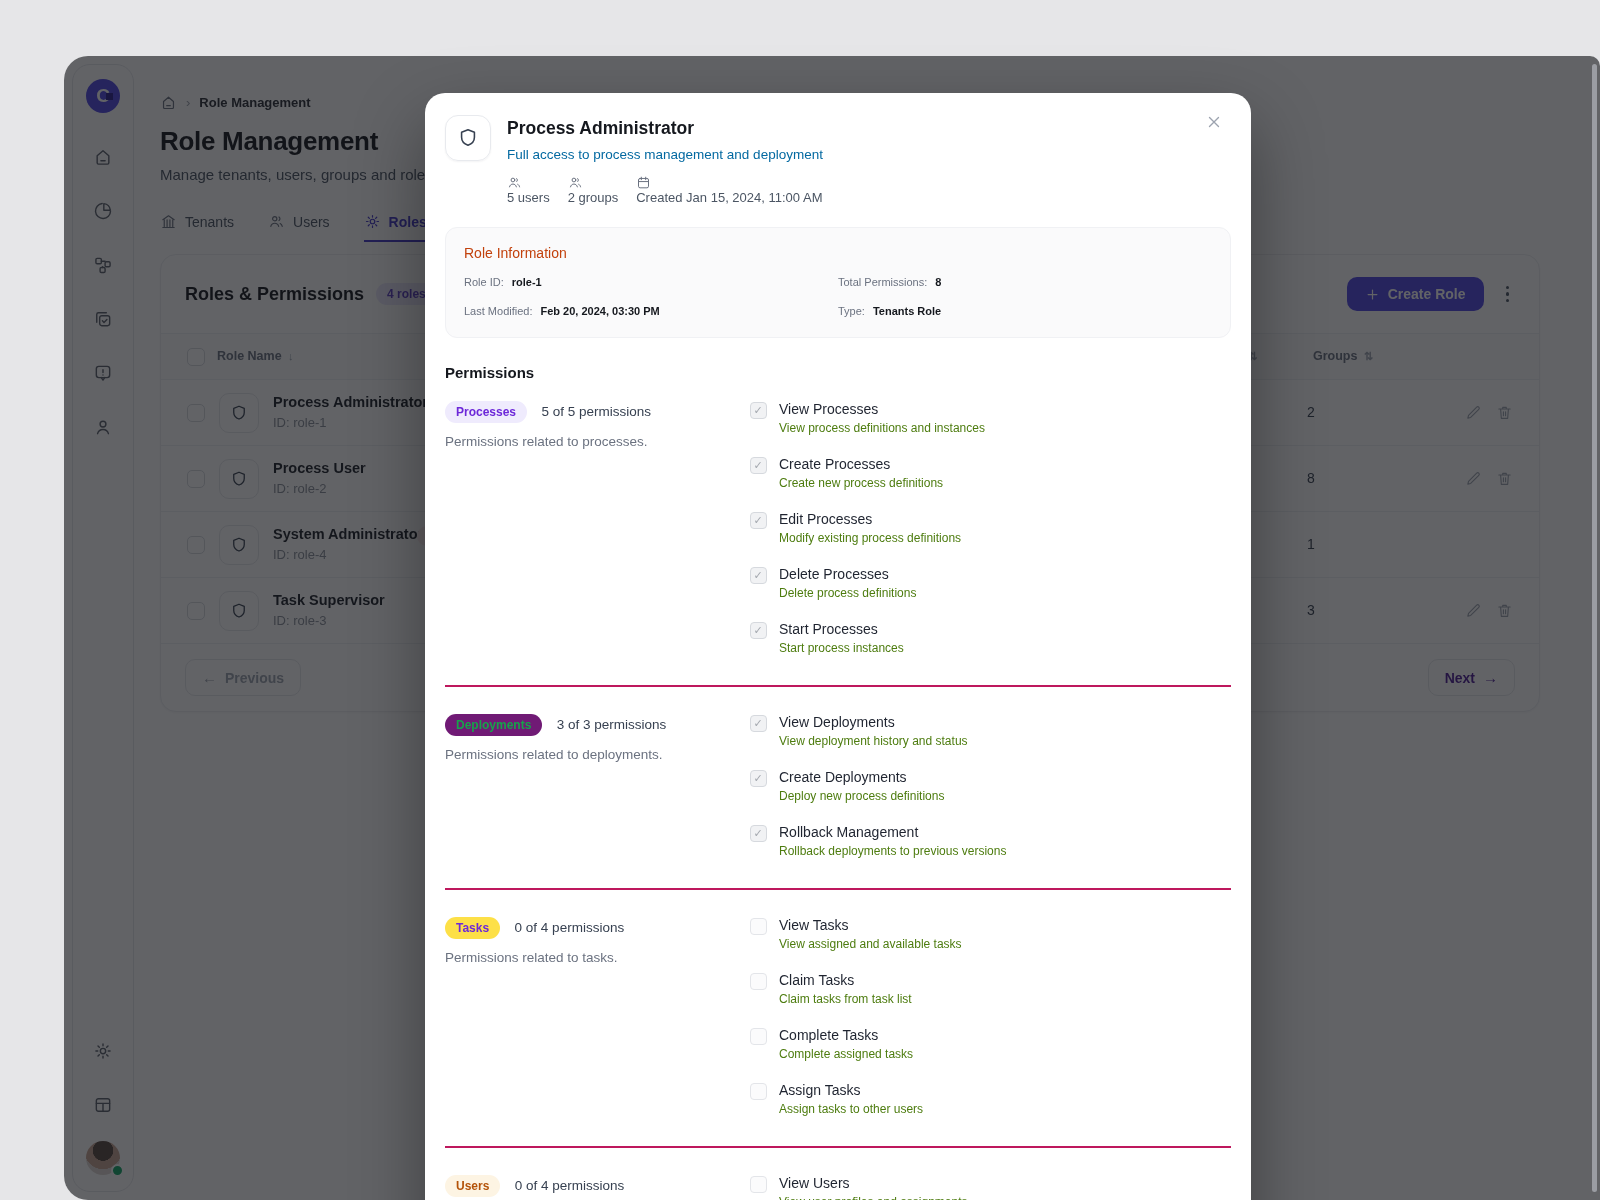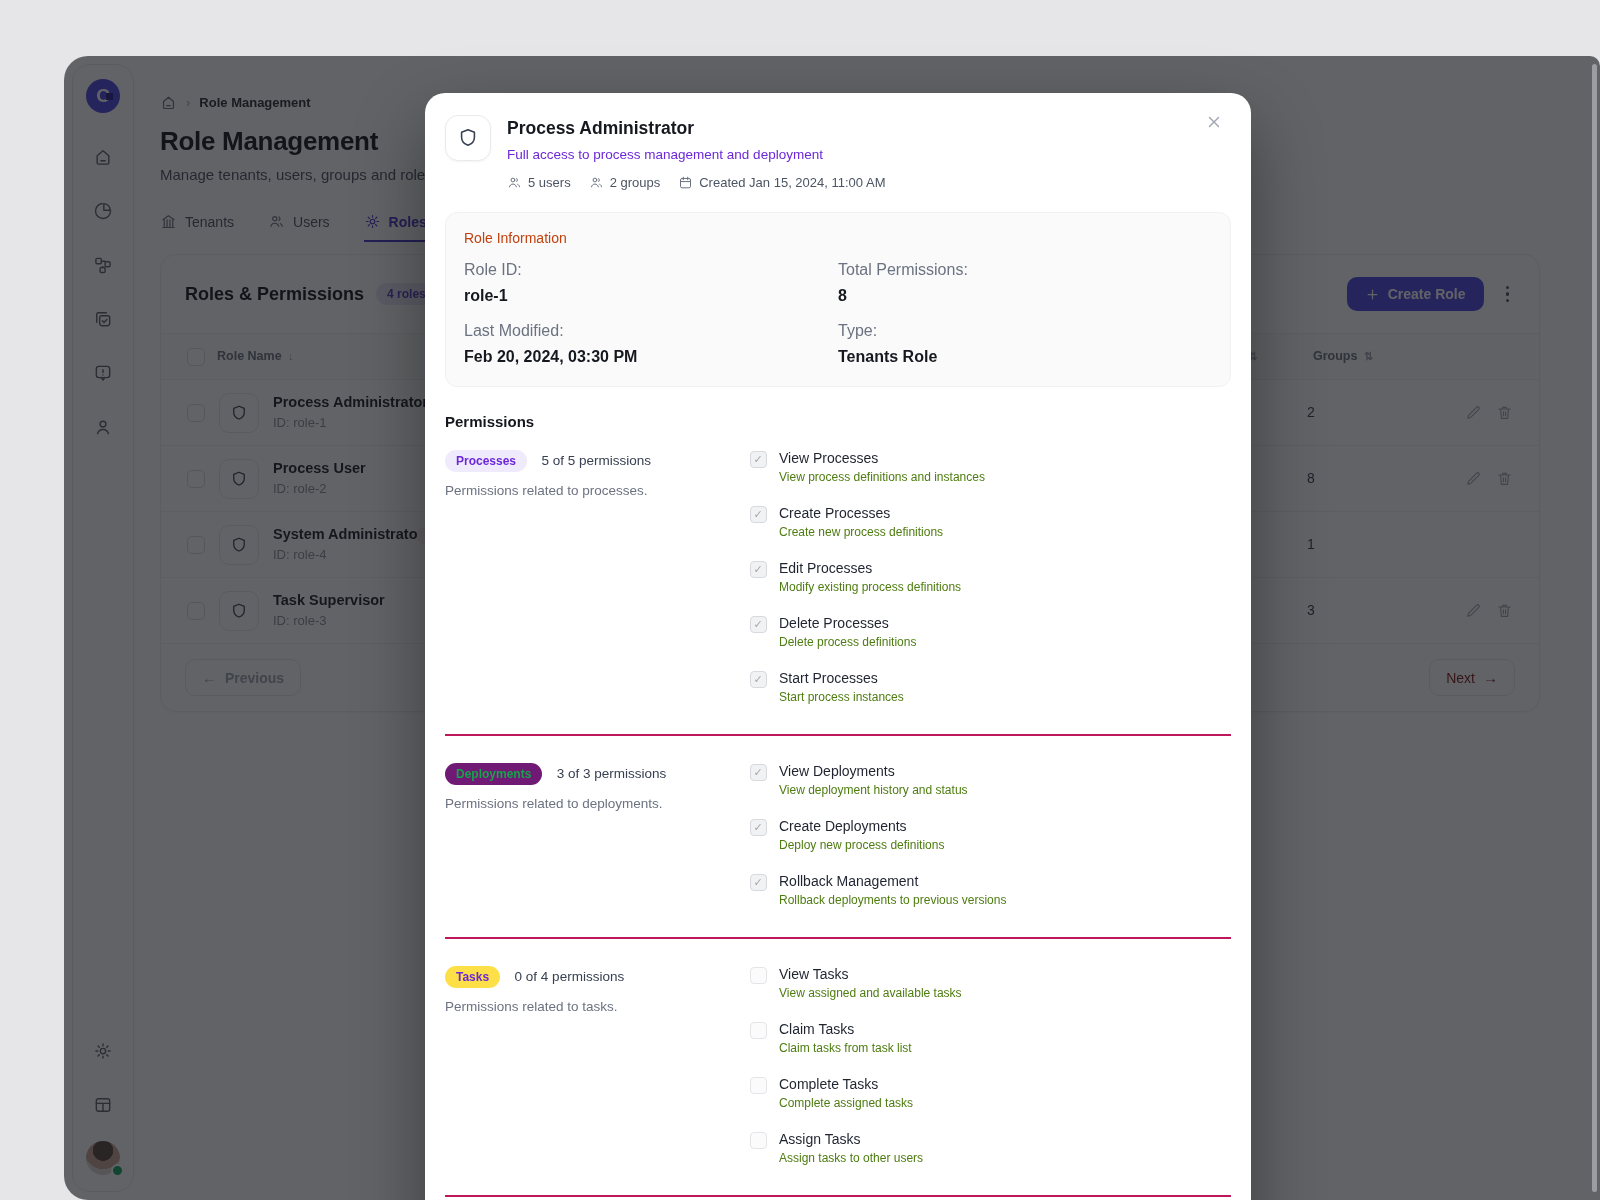--- a/index.html
+++ b/index.html
@@ -78,42 +78,42 @@
   .row-badge { position:absolute; left:256px; top:14px; font-size:12px; font-weight:bold; color:#dc2626;
                background:#fdecec; border-radius:999px; padding:3px 10px; white-space:nowrap; }
   .row-groups { position:absolute; left:1146px; top:24px; width:24px; font-size:14px; color:#374151; }
   .row-actions { position:absolute; right:26px; top:24px; display:flex; gap:14px; }
   .row-actions svg { width:17px; height:17px; stroke:#9ca3af; stroke-width:1.6; fill:none; stroke-linecap:round; stroke-linejoin:round; cursor:pointer; }
 
   .card-foot { display:flex; justify-content:space-between; align-items:center; border-top:1px solid #eef0f2; padding:15px 24px; }
   .pg-btn { display:flex; align-items:center; gap:8px; font-size:14px; border:1px solid #e5e7eb; background:#fff;
             border-radius:10px; padding:9px 16px; cursor:pointer; }
   .pg-btn.prev { color:#9ca3af; font-weight:bold; }
-  .pg-btn.next { color:#7f1d1d; font-weight:normal; }
+  .pg-btn.next { color:#4c1d95; font-weight:bold; }
   .pg-arrow { font-size:15px; }
 
   
   .modal { position:absolute; left:425px; top:93px; width:826px; min-height:1160px; background:#fff;
            border-radius:20px; z-index:10; box-shadow:0 30px 70px rgba(0,0,0,.38); padding:22px 20px 40px; }
   .modal-close { position:absolute; top:20px; right:22px; width:24px; height:24px; cursor:pointer; }
   .modal-close svg { width:18px; height:18px; stroke:#9ca3af; stroke-width:1.8; fill:none; stroke-linecap:round; }
   .modal-head { display:flex; gap:16px; }
   .modal-shield { width:46px; height:46px; border:1px solid #e8eaee; border-radius:13px; flex:0 0 auto;
                   display:flex; align-items:center; justify-content:center; box-shadow:0 1px 2px rgba(16,24,40,.05); }
   .modal-shield svg { width:22px; height:22px; }
   .modal-title { font-size:17.5px; font-weight:bold; color:#15181e; margin-top:3px; }
-  .modal-sub { font-size:13.5px; color:#6d28d9; margin-top:8px; }
+  .modal-sub { font-size:13.5px; color:#0369a1; margin-top:8px; }
   .modal-meta { display:flex; gap:18px; margin-top:13px; font-size:13px; color:#4b5563; align-items:center; }
-  .meta-item { display:flex; gap:6px; align-items:flex-start; }
+  .meta-item { display:flex; gap:0; align-items:flex-start;flex-direction:column; }
   .meta-item svg { width:15px; height:15px; stroke:#6b7280; stroke-width:1.6; fill:none; stroke-linecap:round; stroke-linejoin:round; }
 
   .role-info { margin-top:22px; background:#fafafb; border:1px solid #f0f1f4; border-radius:12px; padding:17px 18px 20px; }
   .role-info-title { font-size:14px; font-weight:normal; color:#c2410c; }
   .role-info-grid { display:grid; grid-template-columns:1fr 1fr; row-gap:17px; margin-top:15px; }
-  .ri-field { font-size:16px; color:#6b7280; display:flex; gap:8px;flex-direction:column; }
+  .ri-field { font-size:11px; color:#6b7280; display:flex; gap:8px; }
   .ri-field b { color:#15181e; font-weight:bold; }
 
   .perm-heading { margin-top:26px; font-size:15px; font-weight:bold; color:#15181e; }
   .perm-section { display:grid; grid-template-columns:305px 1fr; padding:27px 0 30px; border-bottom:2px solid #be185d; }
   .perm-section:first-of-type { padding-top:20px; }
   .perm-badge { display:inline-block; font-size:12px; font-weight:bold; border-radius:999px; padding:4px 11px; }
   .perm-count { font-size:13.5px; color:#374151; margin-left:10px; }
   .perm-desc { font-size:13.5px; color:#6b7280; margin-top:11px; }
   .perm-items { display:flex; flex-direction:column; gap:21px; }
   .perm-item { display:flex; gap:12px; }

